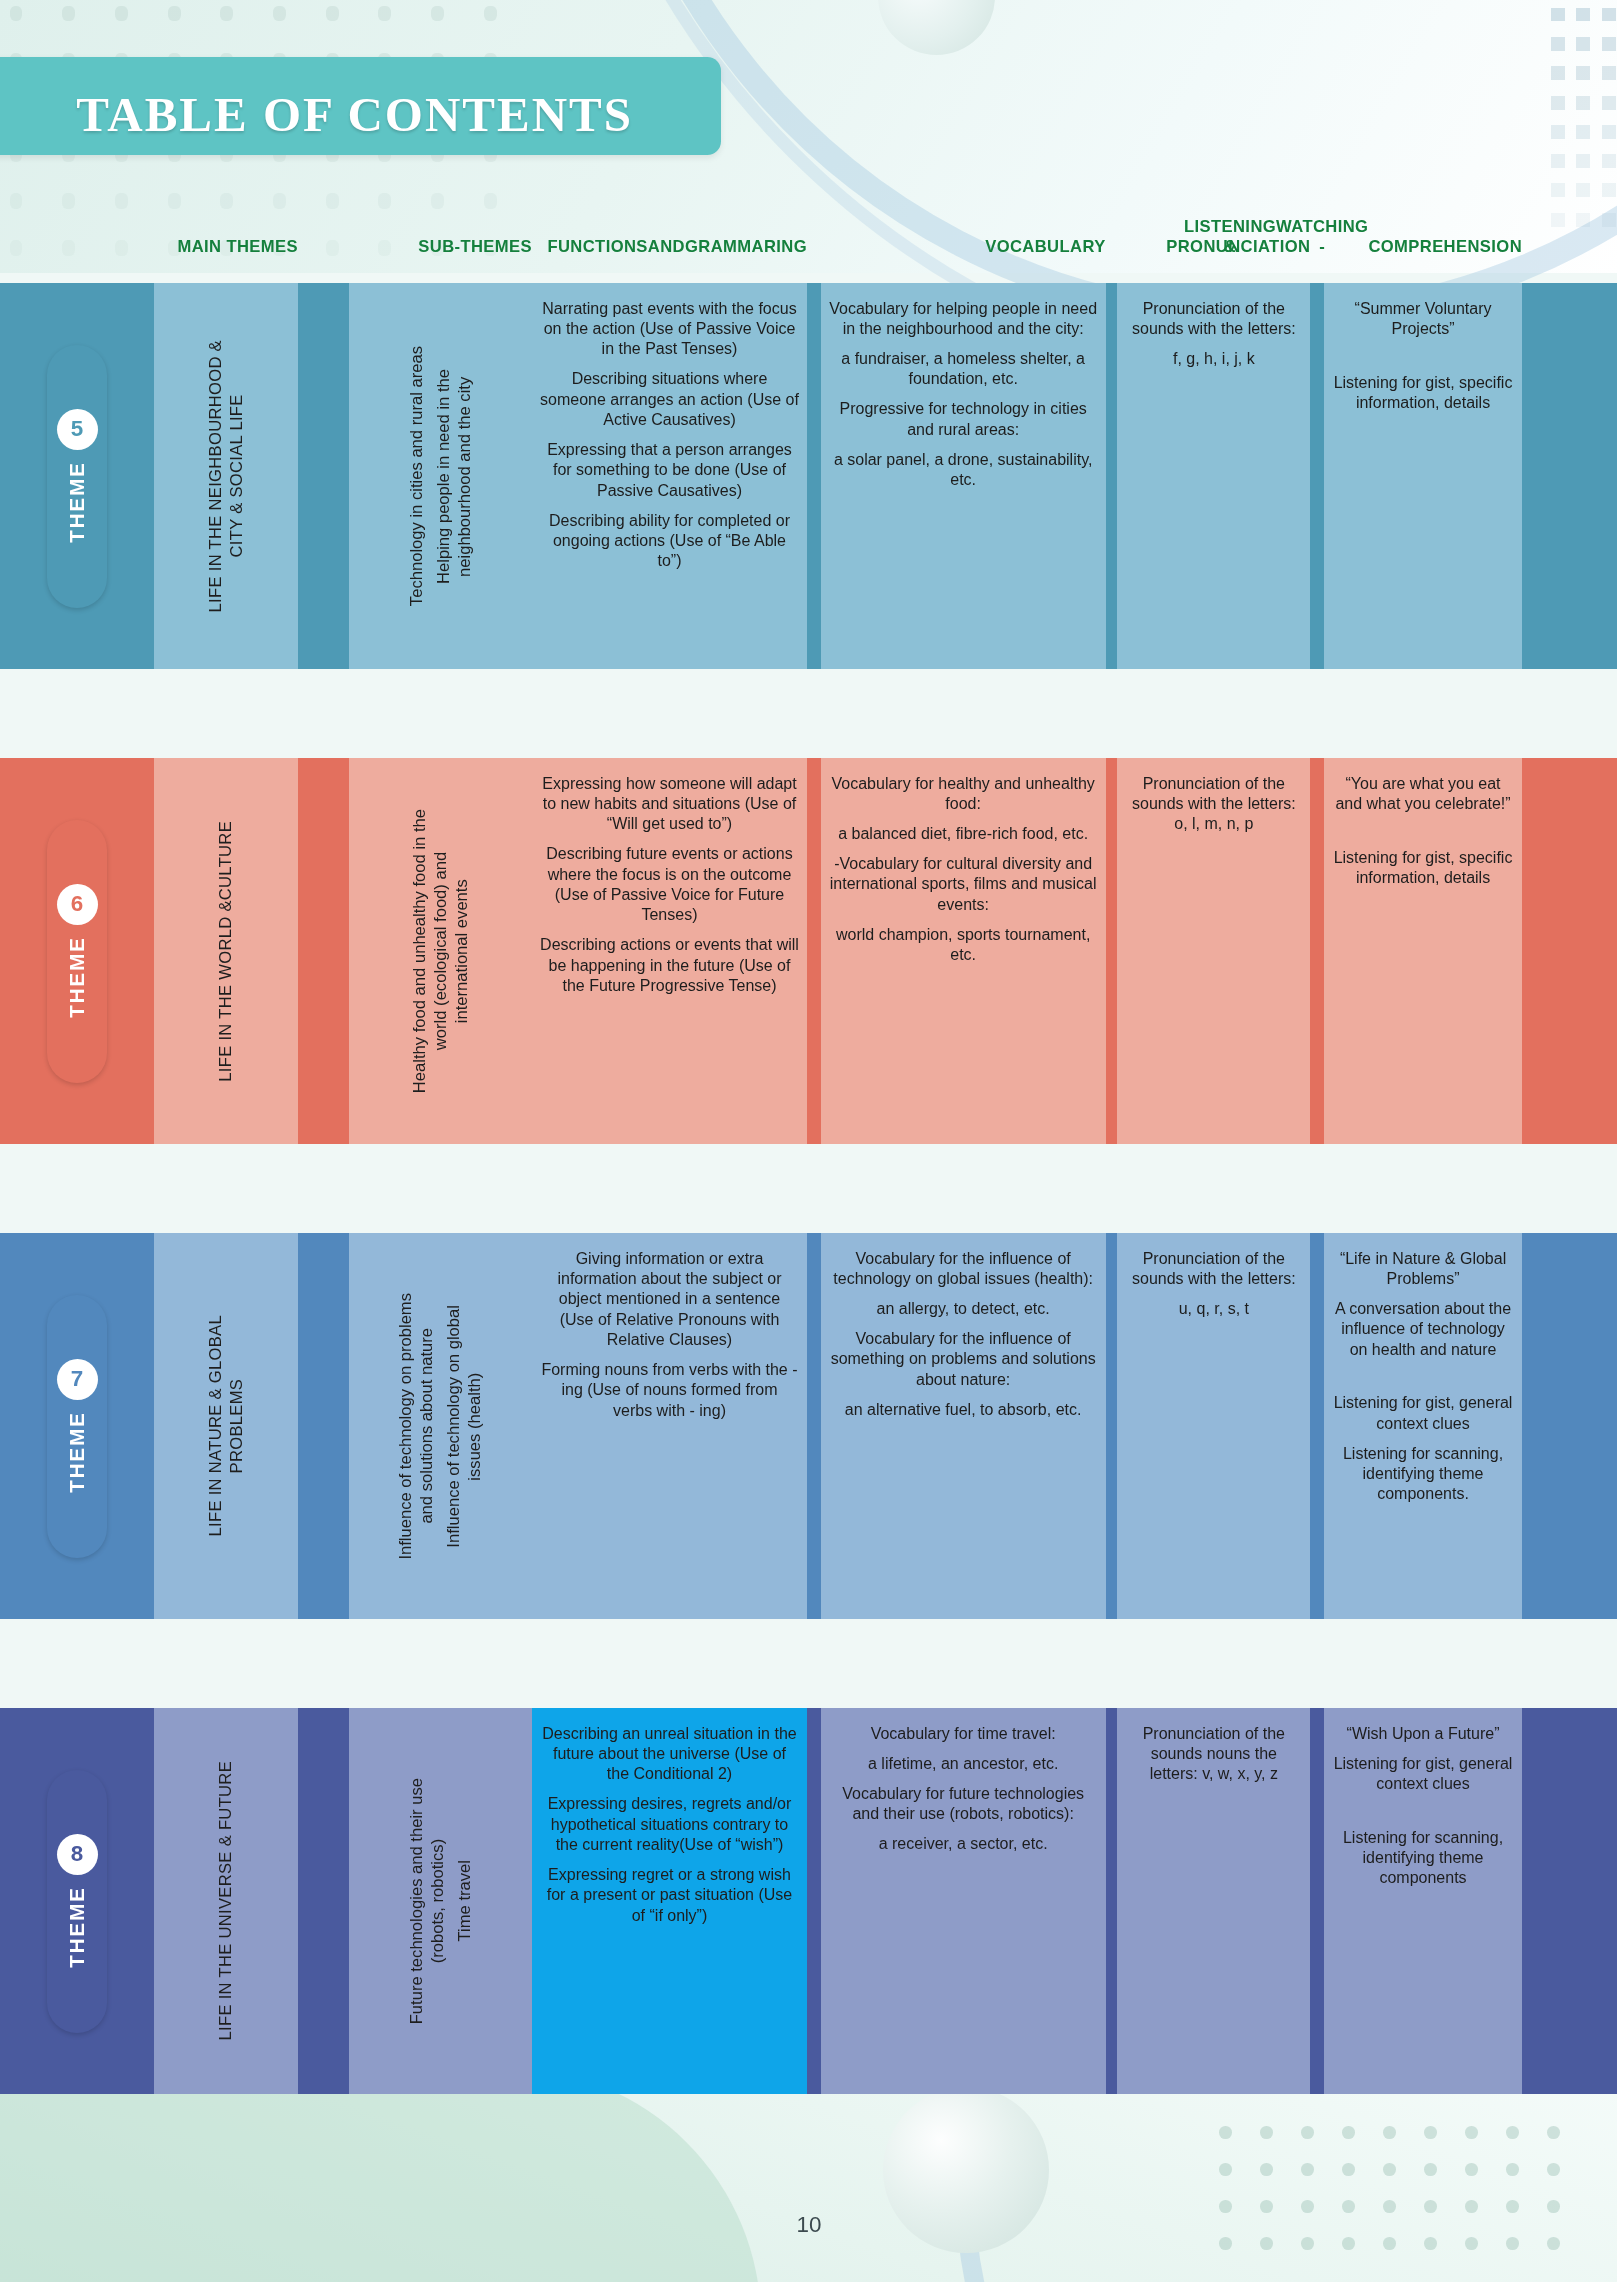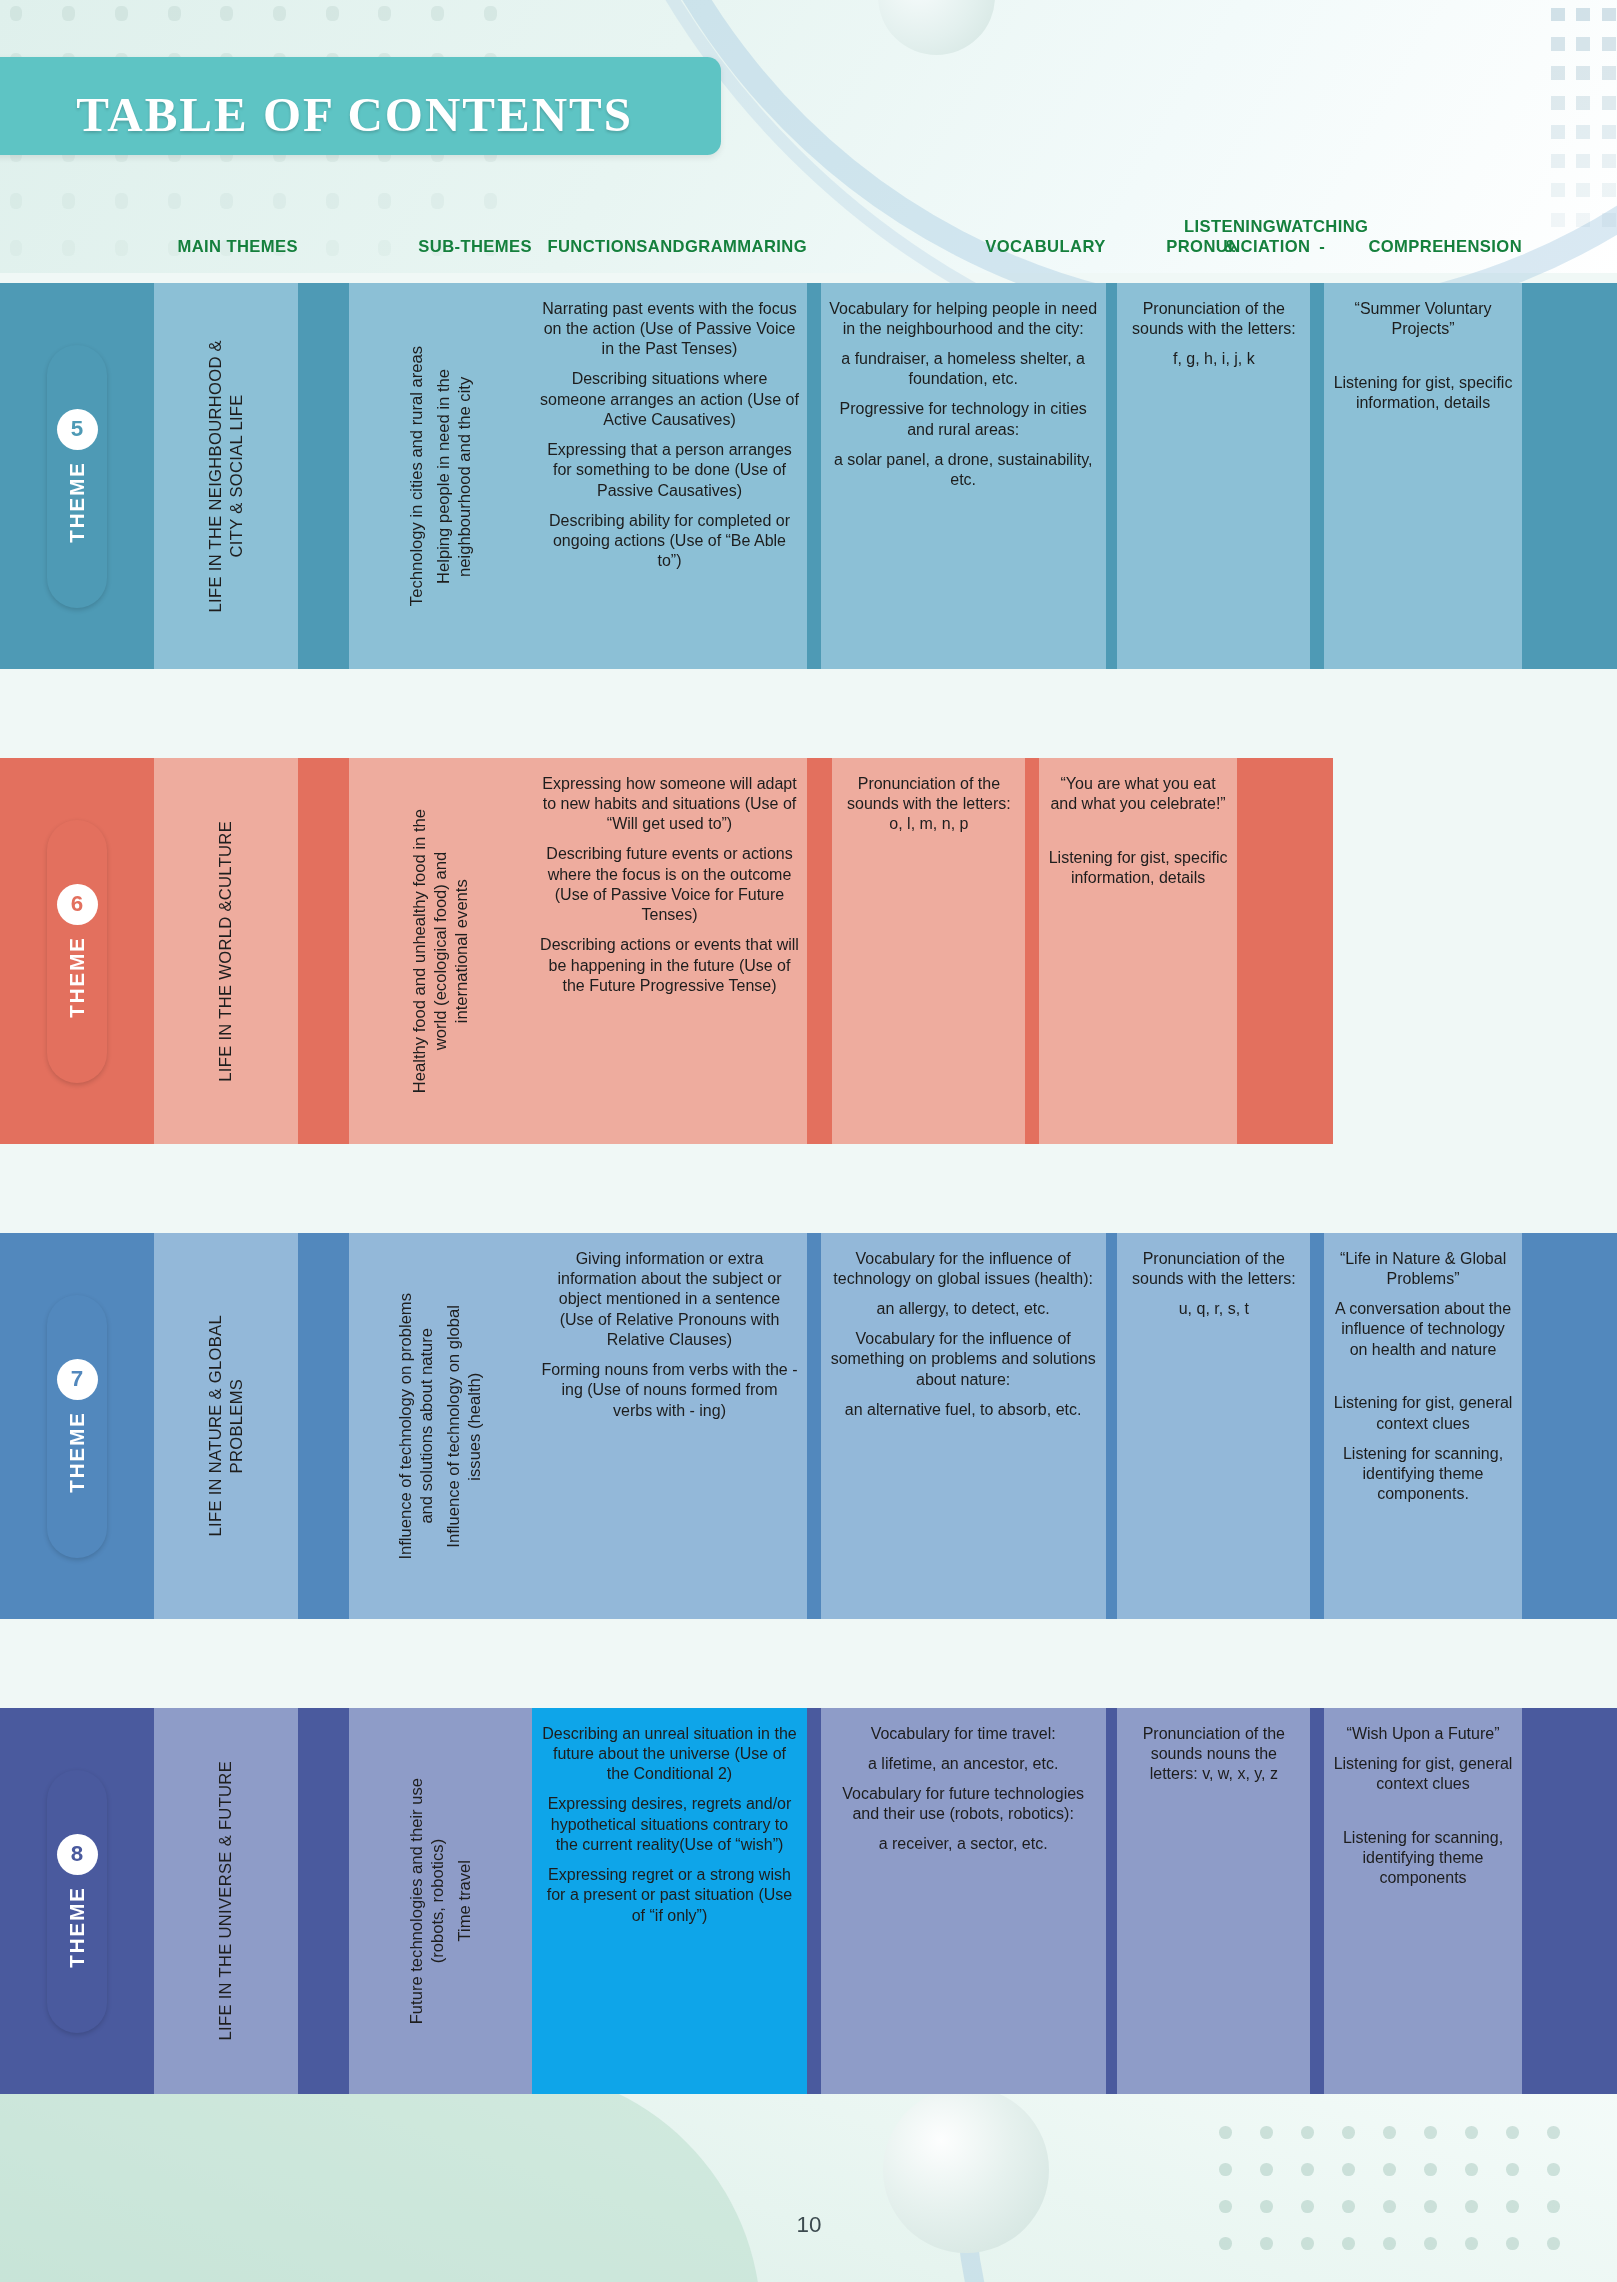--- a/index.html
+++ b/index.html
@@ -457,20 +457,26 @@
     </div>
 
     <div class="cell col-func tcell top" style="background:#eeac9e">
       <p>Expressing how someone will adapt to new habits and situations (Use of “Will get used to”)</p>
           <p>Describing future events or actions where the focus is on the outcome (Use of Passive Voice for Future Tenses)</p>
           <p>Describing actions or events that will be happening in the future (Use of the Future Progressive Tense)</p>
     </div>
 
     <div class="cell col-gapf" style="background:#e3705e"></div>
 
+    <div class="cell col-vocab tcell top" style="background:#eeac9e">
+      <p>Vocabulary for healthy and unhealthy food:</p>
+          <p>a balanced diet, fibre-rich food, etc.</p>
+          <p>-Vocabulary for cultural diversity and international sports, films and musical events:</p>
+          <p>world champion, sports tournament, etc.</p>
+    </div>
 
     <div class="cell col-gapv" style="background:#e3705e"></div>
 
     <div class="cell col-pron tcell top" style="background:#eeac9e">
       <p>Pronunciation of the sounds with the letters: o, l, m, n, p</p>
     </div>
 
     <div class="cell col-gapp" style="background:#e3705e"></div>
 
     <div class="cell col-listen tcell top" style="background:#eeac9e">

